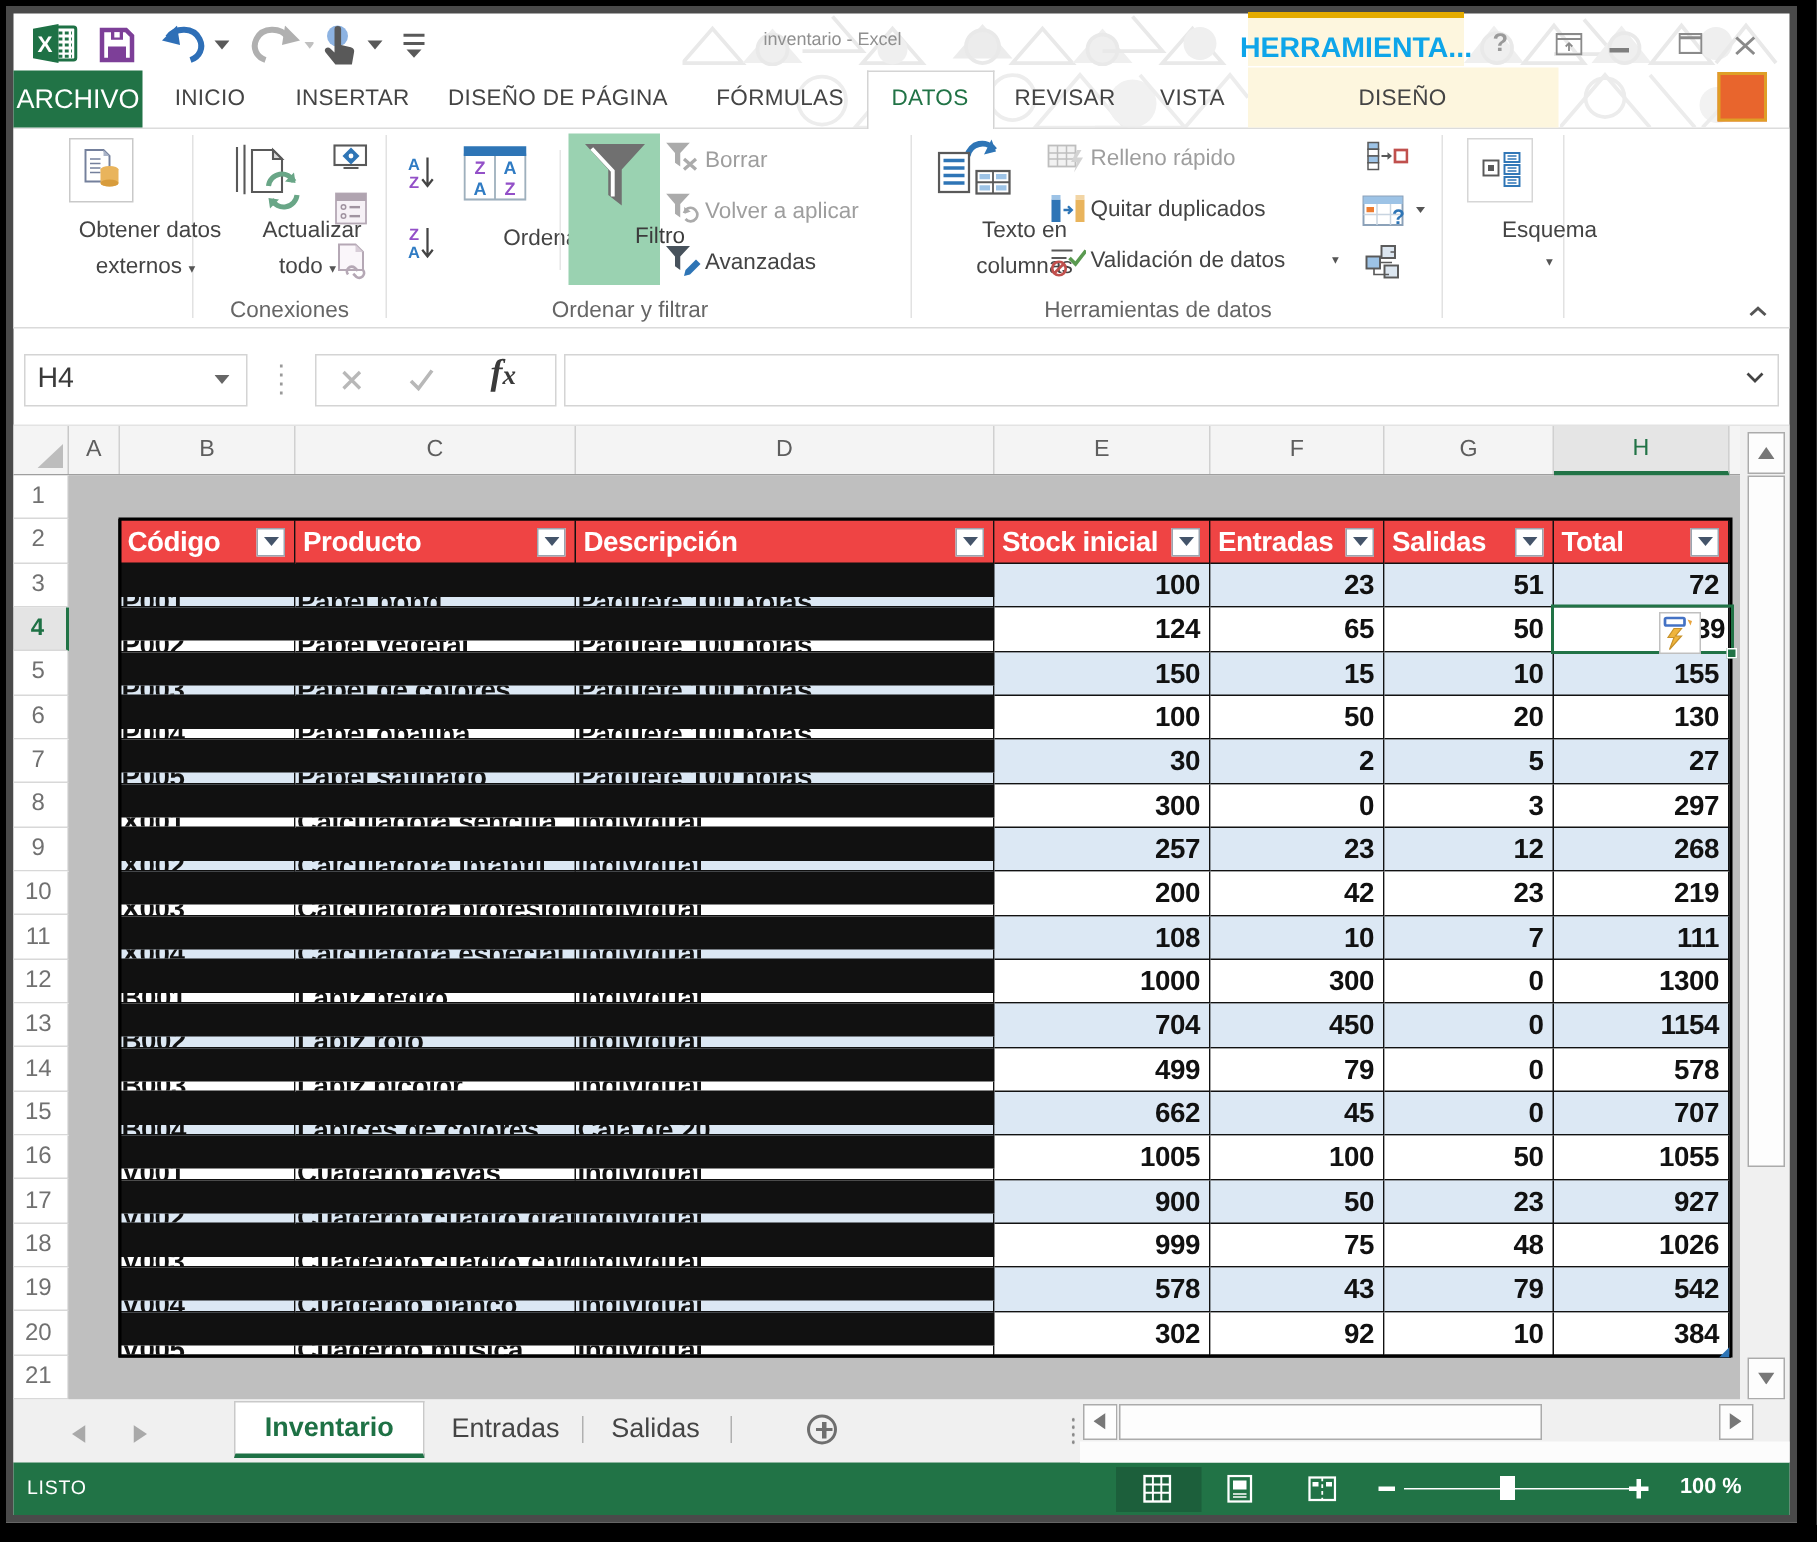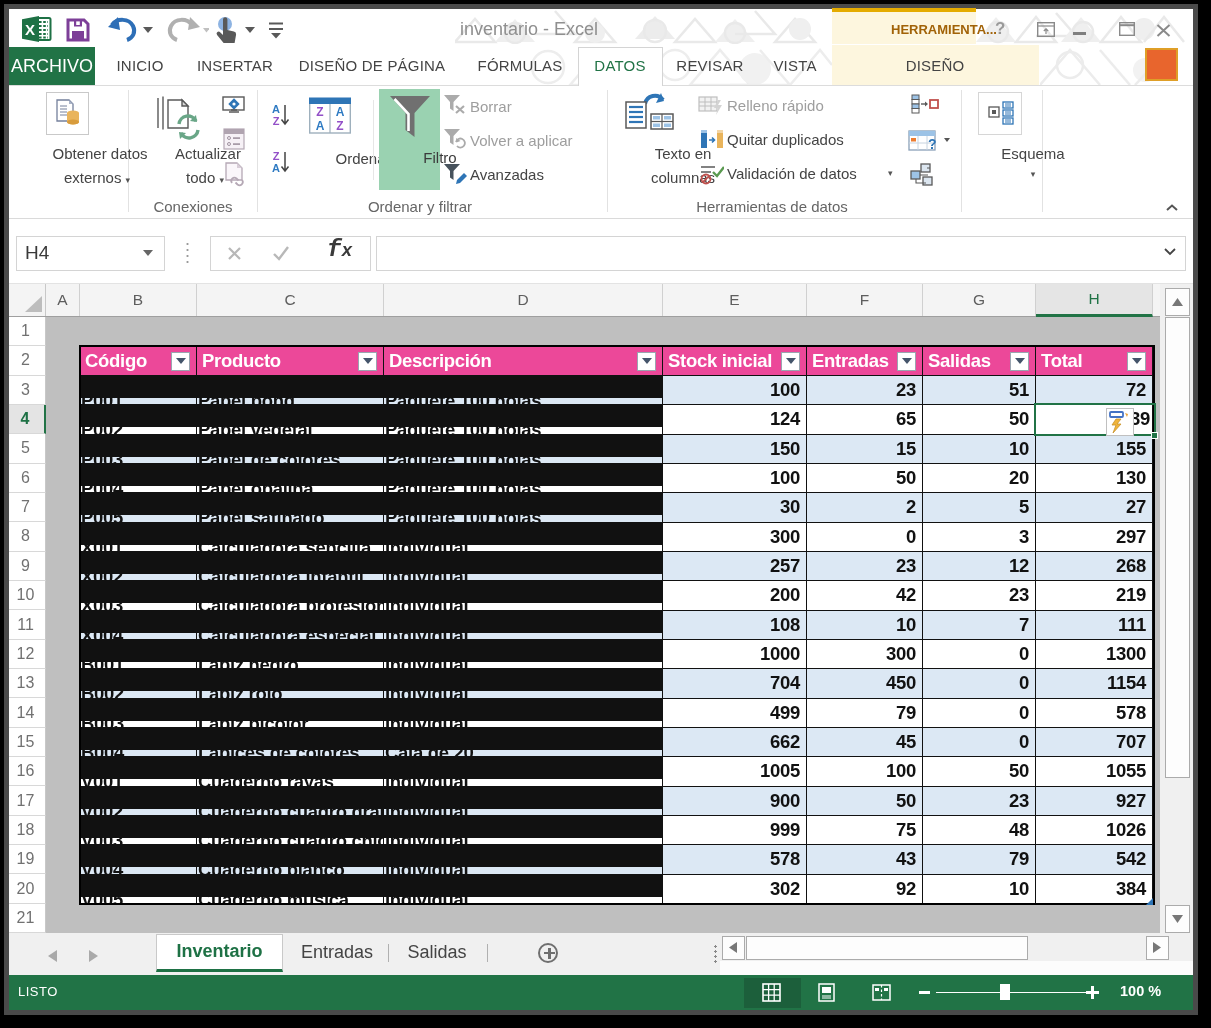--- a/index.html
+++ b/index.html
@@ -1,21 +1,21 @@
 <!DOCTYPE html>
 <html><head><meta charset="utf-8">
 <style>
 * {margin:0;padding:0;box-sizing:border-box;}
 html,body {width:1211px;height:1028px;background:#000;font-family:"Liberation Sans",sans-serif;}
 #root {position:absolute;top:0;left:0;width:1211px;height:1028px;}
 .abs {position:absolute;}
 #frame {left:4px;top:4px;width:1194px;height:1011px;background:#fff;border:5px solid #4a4a4a;}
 .txt {position:absolute;color:#444;font-size:12px;white-space:nowrap;}
 
-#title {left:460px;top:19px;width:190px;text-align:left;color:#8f8f8f;font-size:18px;}
+#title {left:460px;top:19px;width:190px;text-align:center;color:#8f8f8f;font-size:12px;}
 
 #archivo {left:9px;top:47px;width:86px;height:38px;background:#217346;color:#fff;font-size:18px;text-align:center;line-height:38px;}
 .rtab {position:absolute;top:47px;height:38px;line-height:38px;font-size:15px;color:#444;transform:translateX(-50%);letter-spacing:0.2px;}
 #datosbox {left:578px;top:47px;width:85px;height:39px;background:#fff;border:1px solid #d4d4d4;border-bottom:none;}
 
 #ctxtitle {left:832px;top:8px;width:144px;height:36px;background:#fdf6de;border-top:4px solid #e4ab00;}
 #ctxtab {left:832px;top:45px;width:207px;height:40px;background:#fdf6de;}
 #avatar {left:1145px;top:48px;width:33px;height:33px;background:#e8652d;border:2px solid #df9f27;}
 
 #ribbon {left:9px;top:86px;width:1184px;height:133px;background:#fff;border-bottom:1px solid #dadada;}
@@ -31,21 +31,21 @@
 
 #colhdr {left:9px;top:284px;width:1151px;height:33px;background:#f4f4f4;border-bottom:1px solid #9f9f9f;}
 .ch {position:absolute;top:284px;height:32px;line-height:32px;font-size:15.5px;color:#5e5e5e;text-align:center;border-right:1px solid #d0d0d0;}
 .rn {position:absolute;left:9px;width:37px;text-align:center;font-size:16px;color:#717171;border-bottom:1px solid #d8d8d8;border-right:1px solid #c8c8c8;background:#fff;}
 .rn span {position:absolute;top:50%;left:0;right:3px;transform:translateY(-50%);}
 .rn.rsel {background:#e4e4e4;color:#1e7145;font-weight:bold;border-right:2px solid #217346;}
 #sheet {left:46px;top:317px;width:1114px;height:616px;background:#bfbfbf;}
 
 #tbl {left:79px;top:345.6px;display:grid;grid-template-columns:117px 187px 279px 144px 116px 113px 117px;grid-template-rows:29.4px repeat(18,29.34px);border:1px solid #111;background:#111;grid-gap:0;}
 #tbl .c {border-right:1px solid #111;border-bottom:1px solid #111;font-size:18.5px;font-weight:bold;color:#111;letter-spacing:-0.3px;overflow:hidden;white-space:nowrap;display:flex;align-items:center;}
-#tbl .h {background:#ec4899;color:#fff;font-weight:bold;padding-left:5px;}
+#tbl .h {background:#ef4444;color:#fff;font-weight:bold;padding-left:5px;}
 #tbl .b {background:#dce8f4;}
 #tbl .w {background:#fff;}
 #tbl .tl {padding-left:1px;margin-top:22px;}
 #tbl .tr {justify-content:flex-end;padding-right:6px;}
 #tbl .h4c {padding-right:2px;}
 .fbtn {position:absolute;top:351.5px;width:19px;height:19px;background:#fff;border:1px solid #9aa5b0;display:flex;align-items:center;justify-content:center;}
 
 #sel {left:1034px;top:403px;width:122px;height:33px;border:2px solid #217346;}
 #handle {left:1151px;top:432px;width:7px;height:7px;background:#217346;border:1px solid #fff;}
 #fficon {left:1106px;top:408px;width:28px;height:28px;background:#fff;border:1px solid #c0c0c0;}
@@ -152,21 +152,21 @@
   <g stroke="#595959" stroke-width="2">
         <line x1="2" y1="2.5" x2="16" y2="2.5"></line>
         <line x1="2" y1="8" x2="16" y2="8"></line>
       </g>
   <path d="M4 12 L14 12 L9 17.5 Z" fill="#595959"></path>
 </svg>
 
 <div class="abs" id="title">inventario - Excel</div>
 
 <div class="abs" id="ctxtitle"></div>
-<div class="txt" style="left:904px;top:22px;transform:translateX(-50%);color:#a16207;font-weight:bold;font-size:13px;margin-left:40px;">HERRAMIENTA...</div>
+<div class="txt" style="left:904px;top:22px;transform:translateX(-50%);color:#0ea5e9;font-weight:bold;font-size:19px;">HERRAMIENTA...</div>
 <div class="txt" style="left:995px;top:19px;color:#9a9a9a;font-size:17px;font-weight:bold;">?</div>
 <svg class="abs" style="left:1037px;top:22px" width="18" height="15" viewBox="0 0 18 15">
   <rect x="0.7" y="0.7" width="16.6" height="13.6" fill="none" stroke="#8a8a8a" stroke-width="1.4"></rect>
   <line x1="1" y1="4" x2="17" y2="4" stroke="#8a8a8a" stroke-width="1.2"></line>
   <path d="M9 12 V7 M6.8 9 L9 6.8 L11.2 9" stroke="#8a8a8a" stroke-width="1.2" fill="none"></path>
 </svg>
 <div class="abs" style="left:1073px;top:32px;width:13px;height:3px;background:#7f7f7f;"></div>
 <svg class="abs" style="left:1119px;top:22px" width="16" height="14" viewBox="0 0 16 14">
   <rect x="0.7" y="0.7" width="14.6" height="12.6" fill="none" stroke="#8a8a8a" stroke-width="1.4"></rect>
   <line x1="1" y1="3.2" x2="15" y2="3.2" stroke="#8a8a8a" stroke-width="2"></line>
@@ -415,21 +415,21 @@
       <path d="M0 0 L10 0 L5 6 Z" fill="#666"></path>
     </svg>
 <div class="abs" style="left:186px;top:241px;width:3px;height:25px;background-image:radial-gradient(circle, #9a9a9a 1px, transparent 1.2px);background-size:3px 6px;"></div>
 <div class="fbox" style="left:210px;top:236px;width:161px;height:35px;"></div>
 <svg class="abs" style="left:227px;top:246px" width="15" height="15" viewBox="0 0 15 15">
       <path d="M2 2 L13 13 M13 2 L2 13" stroke="#b8b8b8" stroke-width="2.2"></path>
     </svg>
 <svg class="abs" style="left:272px;top:245px" width="18" height="16" viewBox="0 0 18 16">
       <path d="M2 9 L7 14 L16 2" stroke="#b8b8b8" stroke-width="2.4" fill="none"></path>
     </svg>
-<div class="abs" style="left:327px;top:236px;font-family:Liberation Mono, monospace;font-style:italic;font-weight:bold;font-size:24px;color:#3a3a3a;">f<span style="font-size:18px">x</span></div>
+<div class="abs" style="left:327px;top:236px;font-family:Liberation Serif, serif;font-style:italic;font-weight:bold;font-size:24px;color:#3a3a3a;">f<span style="font-size:18px">x</span></div>
 <div class="fbox" id="fml"></div>
 <svg class="abs" style="left:1163px;top:247px" width="14" height="9" viewBox="0 0 14 9">
       <path d="M2 2 L7 7 L12 2" stroke="#444" stroke-width="1.8" fill="none"></path>
     </svg>
 
 <div class="abs" id="colhdr"></div>
 <svg class="abs" style="left:25px;top:296px" width="17" height="16" viewBox="0 0 17 16">
       <path d="M17 0 V16 H0 Z" fill="#bdbdbd"></path>
     </svg>
 <div class="abs" style="left:9px;top:282.5px;width:1184px;height:1px;background:#e3e3e3;"></div>

